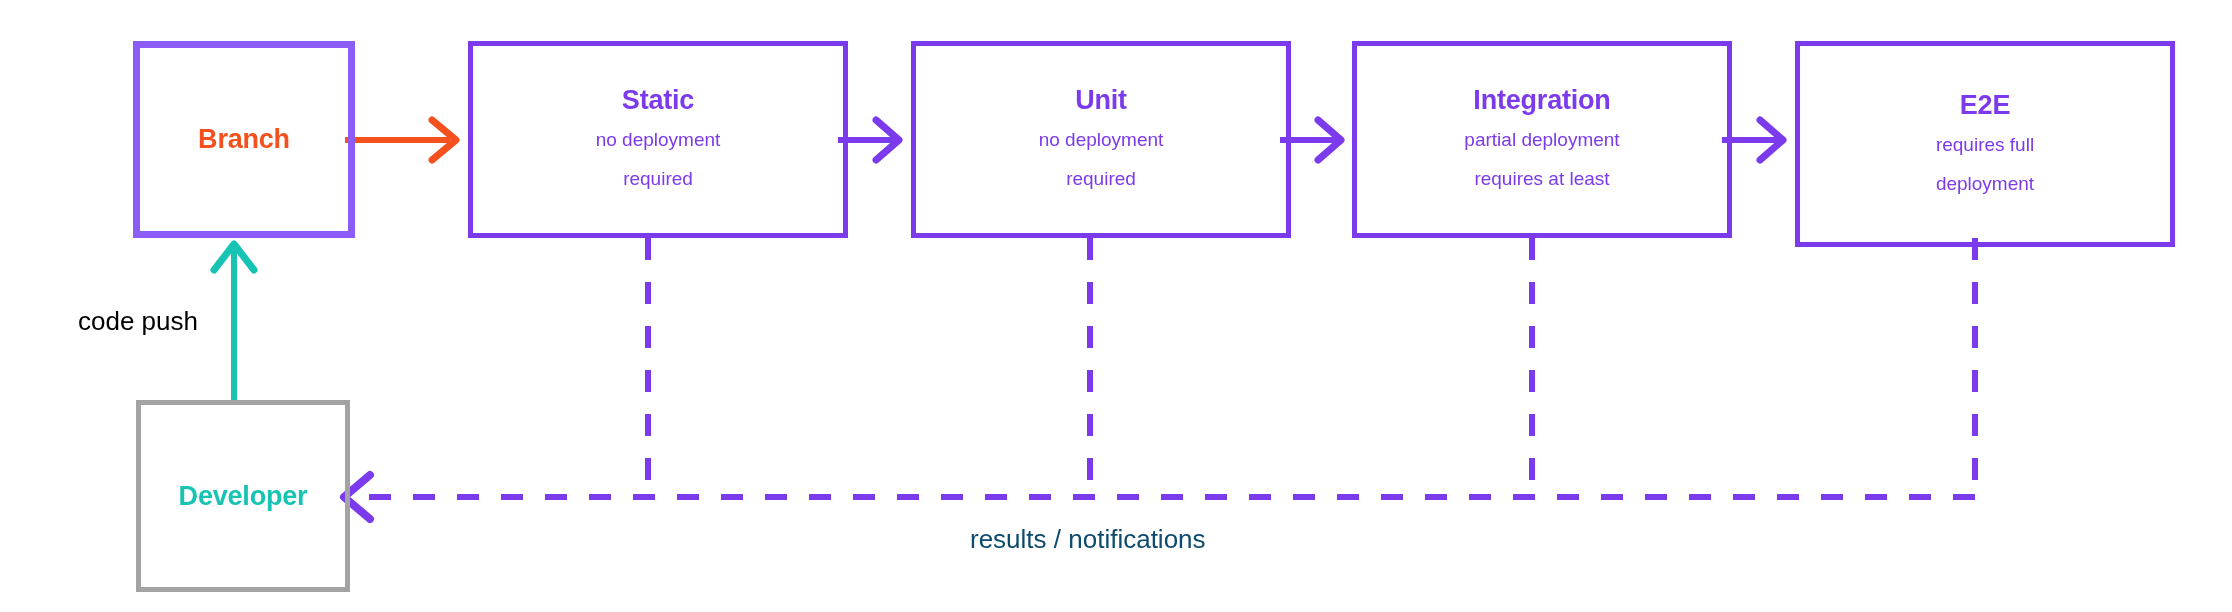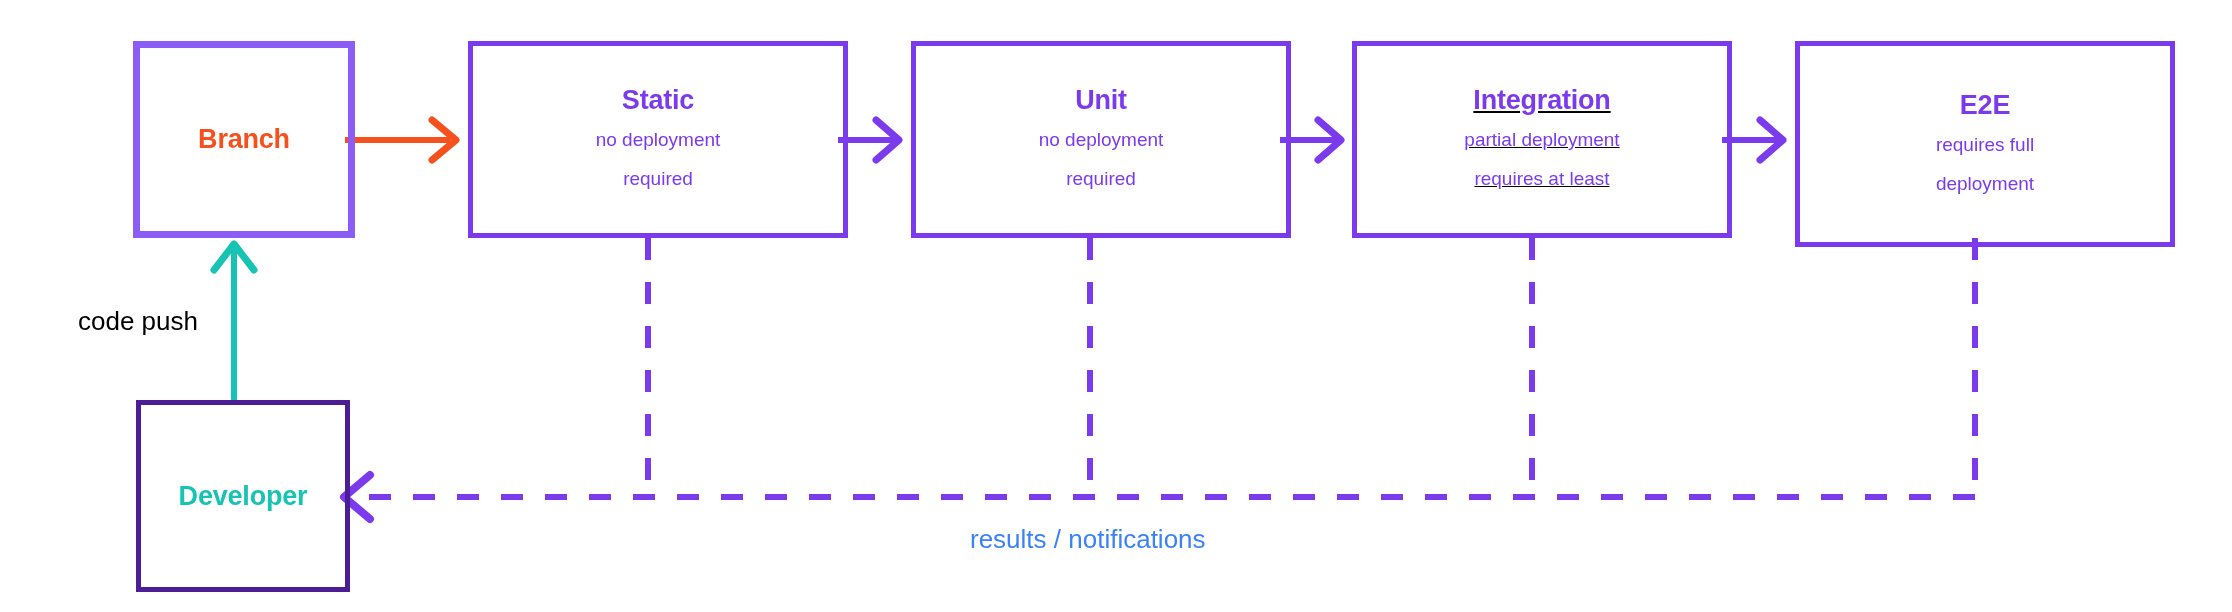--- a/index.html
+++ b/index.html
@@ -33,21 +33,21 @@
     background: transparent;
     margin-left: 10px;
   }
   .node-box.orange {
     border: 7px solid #8b5cf6;
   }
   .node-box.purple {
     border: 5px solid #7C3AED;
   }
   .node-box.teal {
-    border: 5px solid #4c1d95;
+    border: 5px solid #a3a3a3;
   }
   .node-title {
     font-weight: bold;
     font-size: 27px;
     line-height: 39px;
     letter-spacing: -0.2px;
   }
   .node-title.orange { color: #F4511E; }
   .node-title.purple { color: #7C3AED; }
   .node-title.teal   { color: #17C3B2; }
@@ -59,21 +59,21 @@
     white-space: nowrap;
     text-align: center;
   }
   .edge-label {
     position: absolute;
     font-size: 26px;
     font-weight: normal;
     white-space: nowrap;
   }
   .edge-label.teal   { color: #000000; }
-  .edge-label.purple { color: #3b82f6; }
+  .edge-label.purple { color: #0c4a6e; }
 </style>
 </head>
 <body>
 
 <div id="canvas">
 
   <svg id="svg-layer" viewBox="0 0 2232 612" xmlns="http://www.w3.org/2000/svg">
 
     <g>
       <line x1="345" y1="140" x2="450" y2="140" stroke="#F4511E" stroke-width="6"></line>
@@ -128,21 +128,21 @@
     <div class="node-desc">no deployment</div>
     <div class="node-desc">required</div>
   </div>
 
   <div class="node-box purple" style="left:901px; top:41px; width:380px; height:197px;">
     <div class="node-title purple">Unit</div>
     <div class="node-desc">no deployment</div>
     <div class="node-desc">required</div>
   </div>
 
-  <div class="node-box purple" style="left:1342px; top:41px; width:380px; height:197px;text-decoration:underline;">
+  <div class="node-box purple" style="left:1342px; top:41px; width:380px; height:197px;">
     <div class="node-title purple">Integration</div>
     <div class="node-desc">partial deployment</div>
     <div class="node-desc">requires at least</div>
   </div>
 
   <div class="node-box purple" style="left:1785px; top:41px; width:380px; height:206px;">
     <div class="node-title purple">E2E</div>
     <div class="node-desc">requires full</div>
     <div class="node-desc">deployment</div>
   </div>

